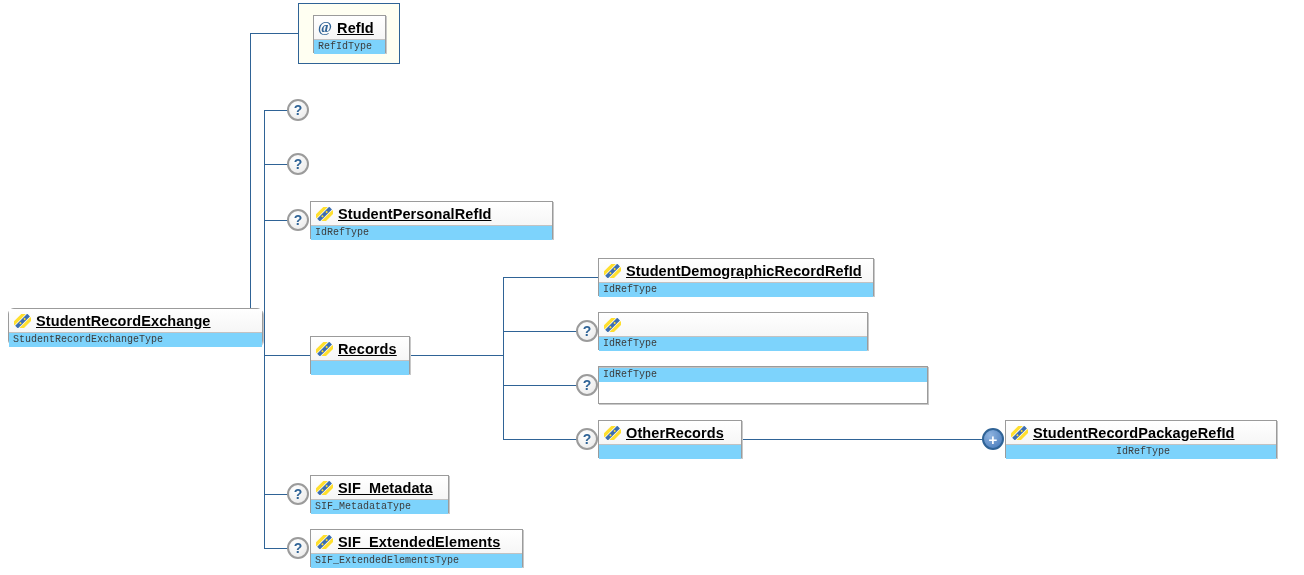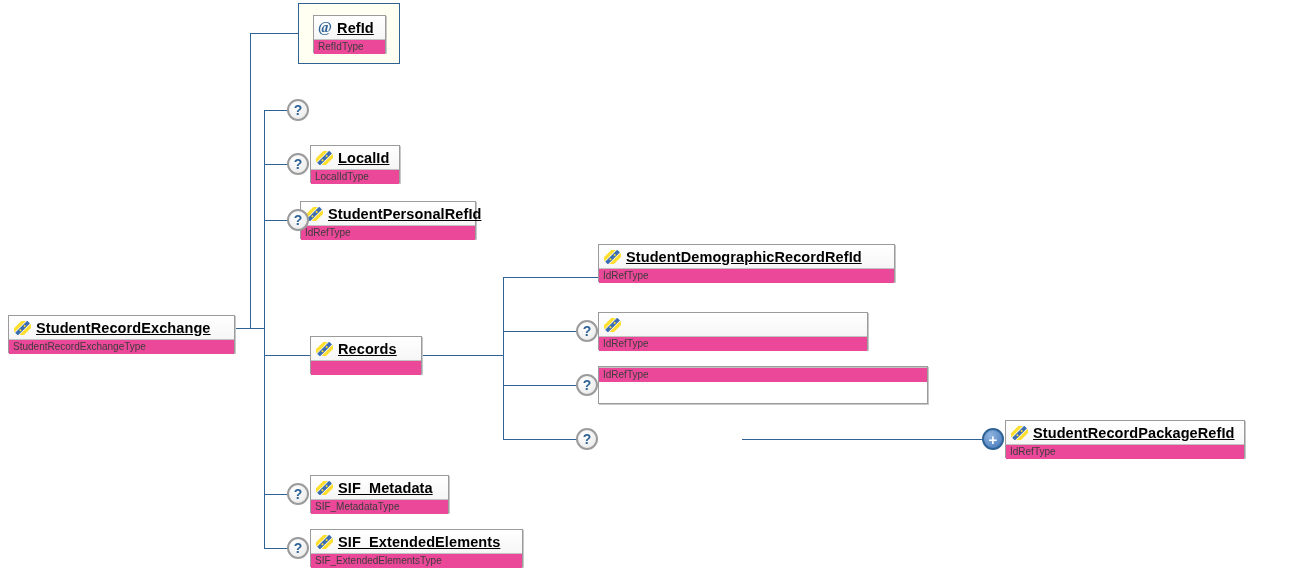--- a/index.html
+++ b/index.html
@@ -10,22 +10,22 @@
   .ln{position:absolute;background:#2f6396;}
   .h{height:1px;}
   .v{width:1px;}
 
   
   .node{position:absolute;height:38px;border:1px solid #9b9b9b;background:#ffffff;
         box-shadow:1px 1px 0 #c8c8c8;box-sizing:border-box;}
   .trow{height:23px;display:flex;align-items:center;padding-left:5px;background:linear-gradient(#ffffff,#f6f6f6);
         font-weight:bold;font-size:14.5px;color:#000;white-space:nowrap;letter-spacing:0.1px;}
   .trow .nm{margin-left:5px;text-decoration:underline;}
-  .yrow{height:13px;background:#ec4899;border-top:1px solid #c2c2c2;font-size:10px;color:#3c3c3c;
-        padding:1px 0 0 4px;white-space:nowrap;overflow:hidden;}
+  .yrow{height:13px;background:#7dd3fc;border-top:1px solid #c2c2c2;font-size:10px;color:#3c3c3c;
+        padding:1px 0 0 4px;white-space:nowrap;overflow:hidden;font-family:Liberation Mono, monospace;}
   .eicon{width:17px;height:14px;display:inline-block;flex:0 0 auto;}
 
   
   .occ{position:absolute;width:22px;height:22px;border-radius:50%;box-sizing:border-box;
        display:flex;align-items:center;justify-content:center;font-weight:bold;z-index:3;}
   .opt{border:2px solid #9b9b9b;background:radial-gradient(circle at 35% 30%,#ffffff 0%,#ececec 80%);
        color:#2f6396;font-size:14px;}
   .rep{border:2px solid #2f6396;background:radial-gradient(circle at 35% 30%,#8fb4e0 0%,#4d7fbe 85%);
        color:#ffffff;font-size:15px;line-height:1;}
 
@@ -62,21 +62,21 @@
   <div class="occ opt" style="left:287px;top:99px;">?</div>
   <div class="occ opt" style="left:287px;top:153px;">?</div>
   <div class="occ opt" style="left:287px;top:209px;">?</div>
   <div class="occ opt" style="left:287px;top:483px;">?</div>
   <div class="occ opt" style="left:287px;top:537px;">?</div>
   <div class="occ opt" style="left:576px;top:320px;">?</div>
   <div class="occ opt" style="left:576px;top:374px;">?</div>
   <div class="occ opt" style="left:576px;top:428px;">?</div>
   <div class="occ rep" style="left:982px;top:428px;">+</div>
 
-  <div class="node z2" style="left:8px;top:315px;width:227px;">
+  <div class="node z2" style="left:8px;top:308px;width:255px;border-radius:6px;">
     <div class="trow">
       <svg class="eicon" viewBox="0 0 17 14">
         <g transform="rotate(-45 8.5 7)">
           <rect x="0" y="1.2" width="17" height="3.2" fill="#ffdf2e"></rect>
           <rect x="0" y="5.2" width="17" height="3.8" fill="#3c6db0"></rect>
           <rect x="4.5" y="6.3" width="1.8" height="1.8" fill="#ffdf2e"></rect>
           <rect x="10.5" y="6.3" width="1.8" height="1.8" fill="#ffdf2e"></rect>
           <rect x="0" y="9.8" width="17" height="3.2" fill="#ffdf2e"></rect>
         </g>
       </svg>
@@ -89,69 +89,54 @@
     <div class="node" style="left:14px;top:11px;width:73px;">
       <div class="trow" style="padding-left:4px;">
         <span class="atmark">@</span>
         <span class="nm">RefId</span>
       </div>
       <div class="yrow">RefIdType</div>
     </div>
   </div>
 
 
-  <div class="node z2" style="left:310px;top:145px;width:90px;">
-    <div class="trow">
-      <svg class="eicon" viewBox="0 0 17 14">
-          <g transform="rotate(-45 8.5 7)">
-            <rect x="0" y="1.2" width="17" height="3.2" fill="#ffdf2e"></rect>
-            <rect x="0" y="5.2" width="17" height="3.8" fill="#3c6db0"></rect>
-            <rect x="4.5" y="6.3" width="1.8" height="1.8" fill="#ffdf2e"></rect>
-            <rect x="10.5" y="6.3" width="1.8" height="1.8" fill="#ffdf2e"></rect>
-            <rect x="0" y="9.8" width="17" height="3.2" fill="#ffdf2e"></rect>
-          </g>
-        </svg>
-      <span class="nm">LocalId</span>
-    </div>
-    <div class="yrow">LocalIdType</div>
-  </div>
-
-  <div class="node z2" style="left:300px;top:201px;width:176px;">
+
+  <div class="node z2" style="left:310px;top:201px;width:243px;">
     <div class="trow">
       <svg class="eicon" viewBox="0 0 17 14">
           <g transform="rotate(-45 8.5 7)">
             <rect x="0" y="1.2" width="17" height="3.2" fill="#ffdf2e"></rect>
             <rect x="0" y="5.2" width="17" height="3.8" fill="#3c6db0"></rect>
             <rect x="4.5" y="6.3" width="1.8" height="1.8" fill="#ffdf2e"></rect>
             <rect x="10.5" y="6.3" width="1.8" height="1.8" fill="#ffdf2e"></rect>
             <rect x="0" y="9.8" width="17" height="3.2" fill="#ffdf2e"></rect>
           </g>
         </svg>
       <span class="nm">StudentPersonalRefId</span>
     </div>
     <div class="yrow">IdRefType</div>
   </div>
 
-  <div class="node z2" style="left:310px;top:336px;width:112px;">
+  <div class="node z2" style="left:310px;top:336px;width:100px;">
     <div class="trow">
       <svg class="eicon" viewBox="0 0 17 14">
           <g transform="rotate(-45 8.5 7)">
             <rect x="0" y="1.2" width="17" height="3.2" fill="#ffdf2e"></rect>
             <rect x="0" y="5.2" width="17" height="3.8" fill="#3c6db0"></rect>
             <rect x="4.5" y="6.3" width="1.8" height="1.8" fill="#ffdf2e"></rect>
             <rect x="10.5" y="6.3" width="1.8" height="1.8" fill="#ffdf2e"></rect>
             <rect x="0" y="9.8" width="17" height="3.2" fill="#ffdf2e"></rect>
           </g>
         </svg>
       <span class="nm">Records</span>
     </div>
     <div class="yrow"></div>
   </div>
 
-  <div class="node z2" style="left:598px;top:244px;width:297px;">
+  <div class="node z2" style="left:598px;top:258px;width:276px;">
     <div class="trow">
       <svg class="eicon" viewBox="0 0 17 14">
           <g transform="rotate(-45 8.5 7)">
             <rect x="0" y="1.2" width="17" height="3.2" fill="#ffdf2e"></rect>
             <rect x="0" y="5.2" width="17" height="3.8" fill="#3c6db0"></rect>
             <rect x="4.5" y="6.3" width="1.8" height="1.8" fill="#ffdf2e"></rect>
             <rect x="10.5" y="6.3" width="1.8" height="1.8" fill="#ffdf2e"></rect>
             <rect x="0" y="9.8" width="17" height="3.2" fill="#ffdf2e"></rect>
           </g>
         </svg>
@@ -172,22 +157,37 @@
           </g>
         </svg>
     </div>
     <div class="yrow">IdRefType</div>
   </div>
 
   <div class="node z2" style="left:598px;top:366px;width:330px;">
     <div class="yrow">IdRefType</div>
   </div>
 
-
-  <div class="node z2" style="left:1005px;top:420px;width:240px;">
+  <div class="node z2" style="left:598px;top:420px;width:144px;">
+    <div class="trow">
+      <svg class="eicon" viewBox="0 0 17 14">
+          <g transform="rotate(-45 8.5 7)">
+            <rect x="0" y="1.2" width="17" height="3.2" fill="#ffdf2e"></rect>
+            <rect x="0" y="5.2" width="17" height="3.8" fill="#3c6db0"></rect>
+            <rect x="4.5" y="6.3" width="1.8" height="1.8" fill="#ffdf2e"></rect>
+            <rect x="10.5" y="6.3" width="1.8" height="1.8" fill="#ffdf2e"></rect>
+            <rect x="0" y="9.8" width="17" height="3.2" fill="#ffdf2e"></rect>
+          </g>
+        </svg>
+      <span class="nm">OtherRecords</span>
+    </div>
+    <div class="yrow"></div>
+  </div>
+
+  <div class="node z2" style="left:1005px;top:420px;width:272px;text-align:center;">
     <div class="trow">
       <svg class="eicon" viewBox="0 0 17 14">
           <g transform="rotate(-45 8.5 7)">
             <rect x="0" y="1.2" width="17" height="3.2" fill="#ffdf2e"></rect>
             <rect x="0" y="5.2" width="17" height="3.8" fill="#3c6db0"></rect>
             <rect x="4.5" y="6.3" width="1.8" height="1.8" fill="#ffdf2e"></rect>
             <rect x="10.5" y="6.3" width="1.8" height="1.8" fill="#ffdf2e"></rect>
             <rect x="0" y="9.8" width="17" height="3.2" fill="#ffdf2e"></rect>
           </g>
         </svg>

